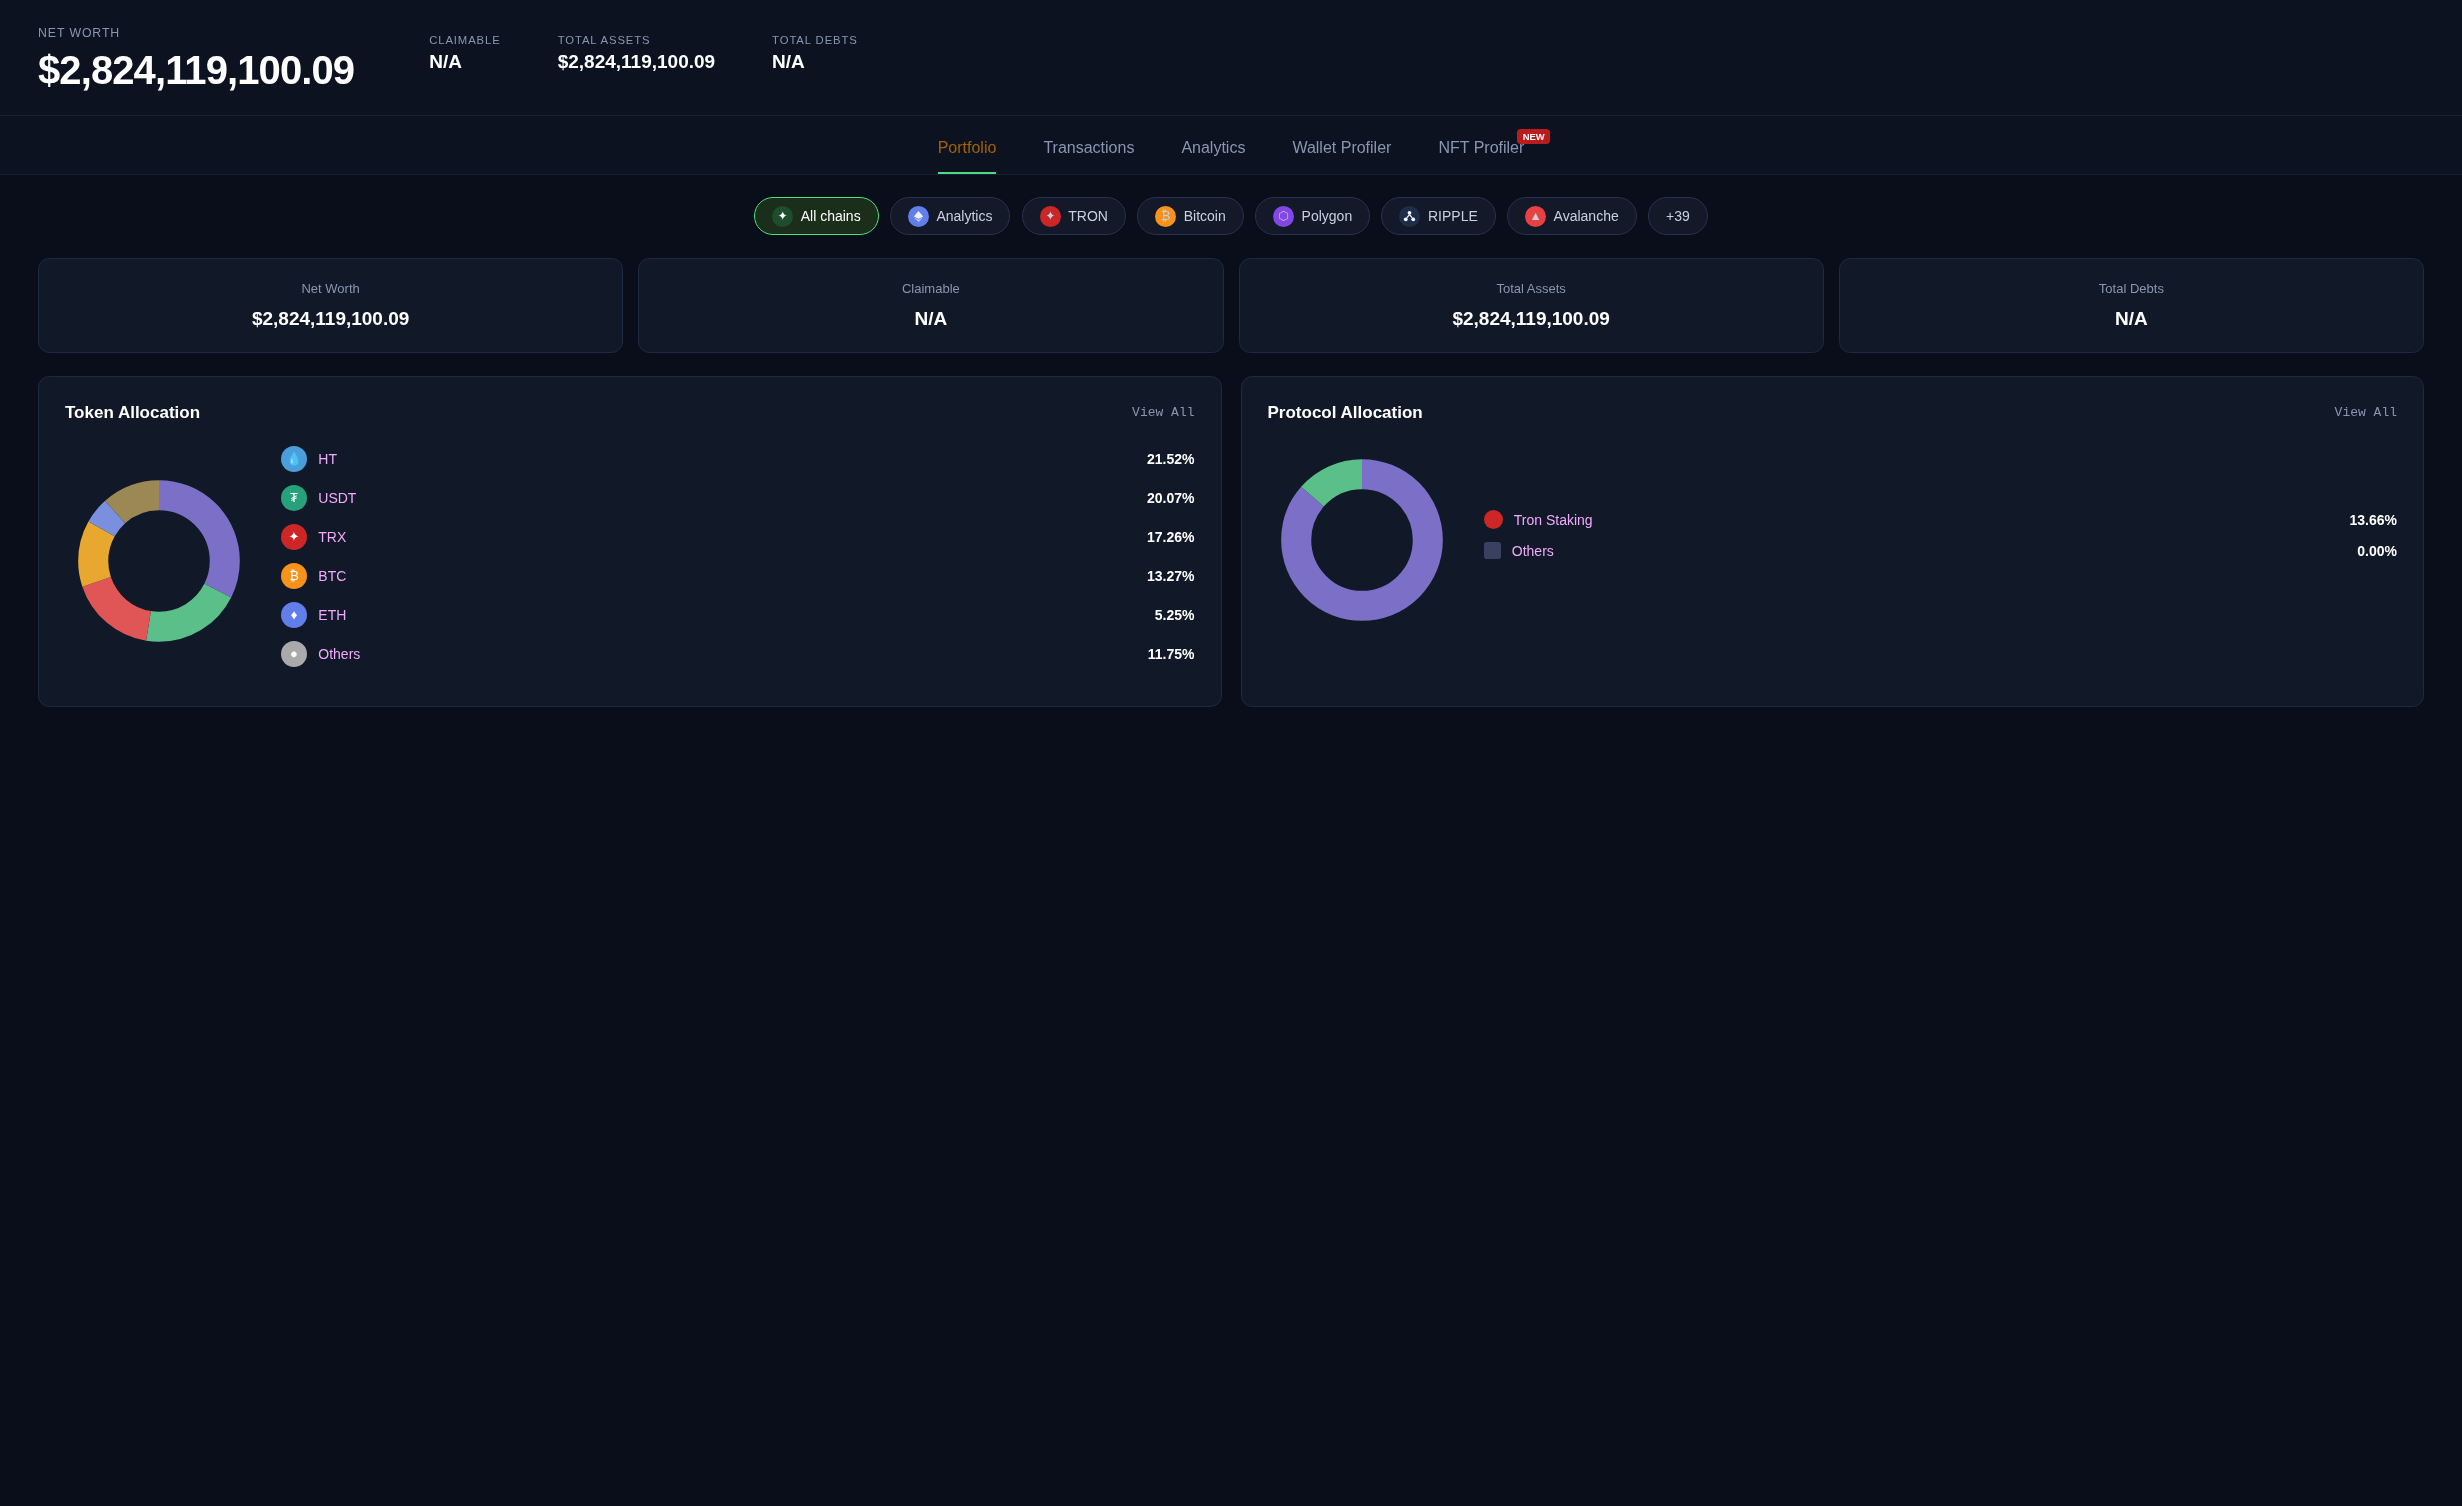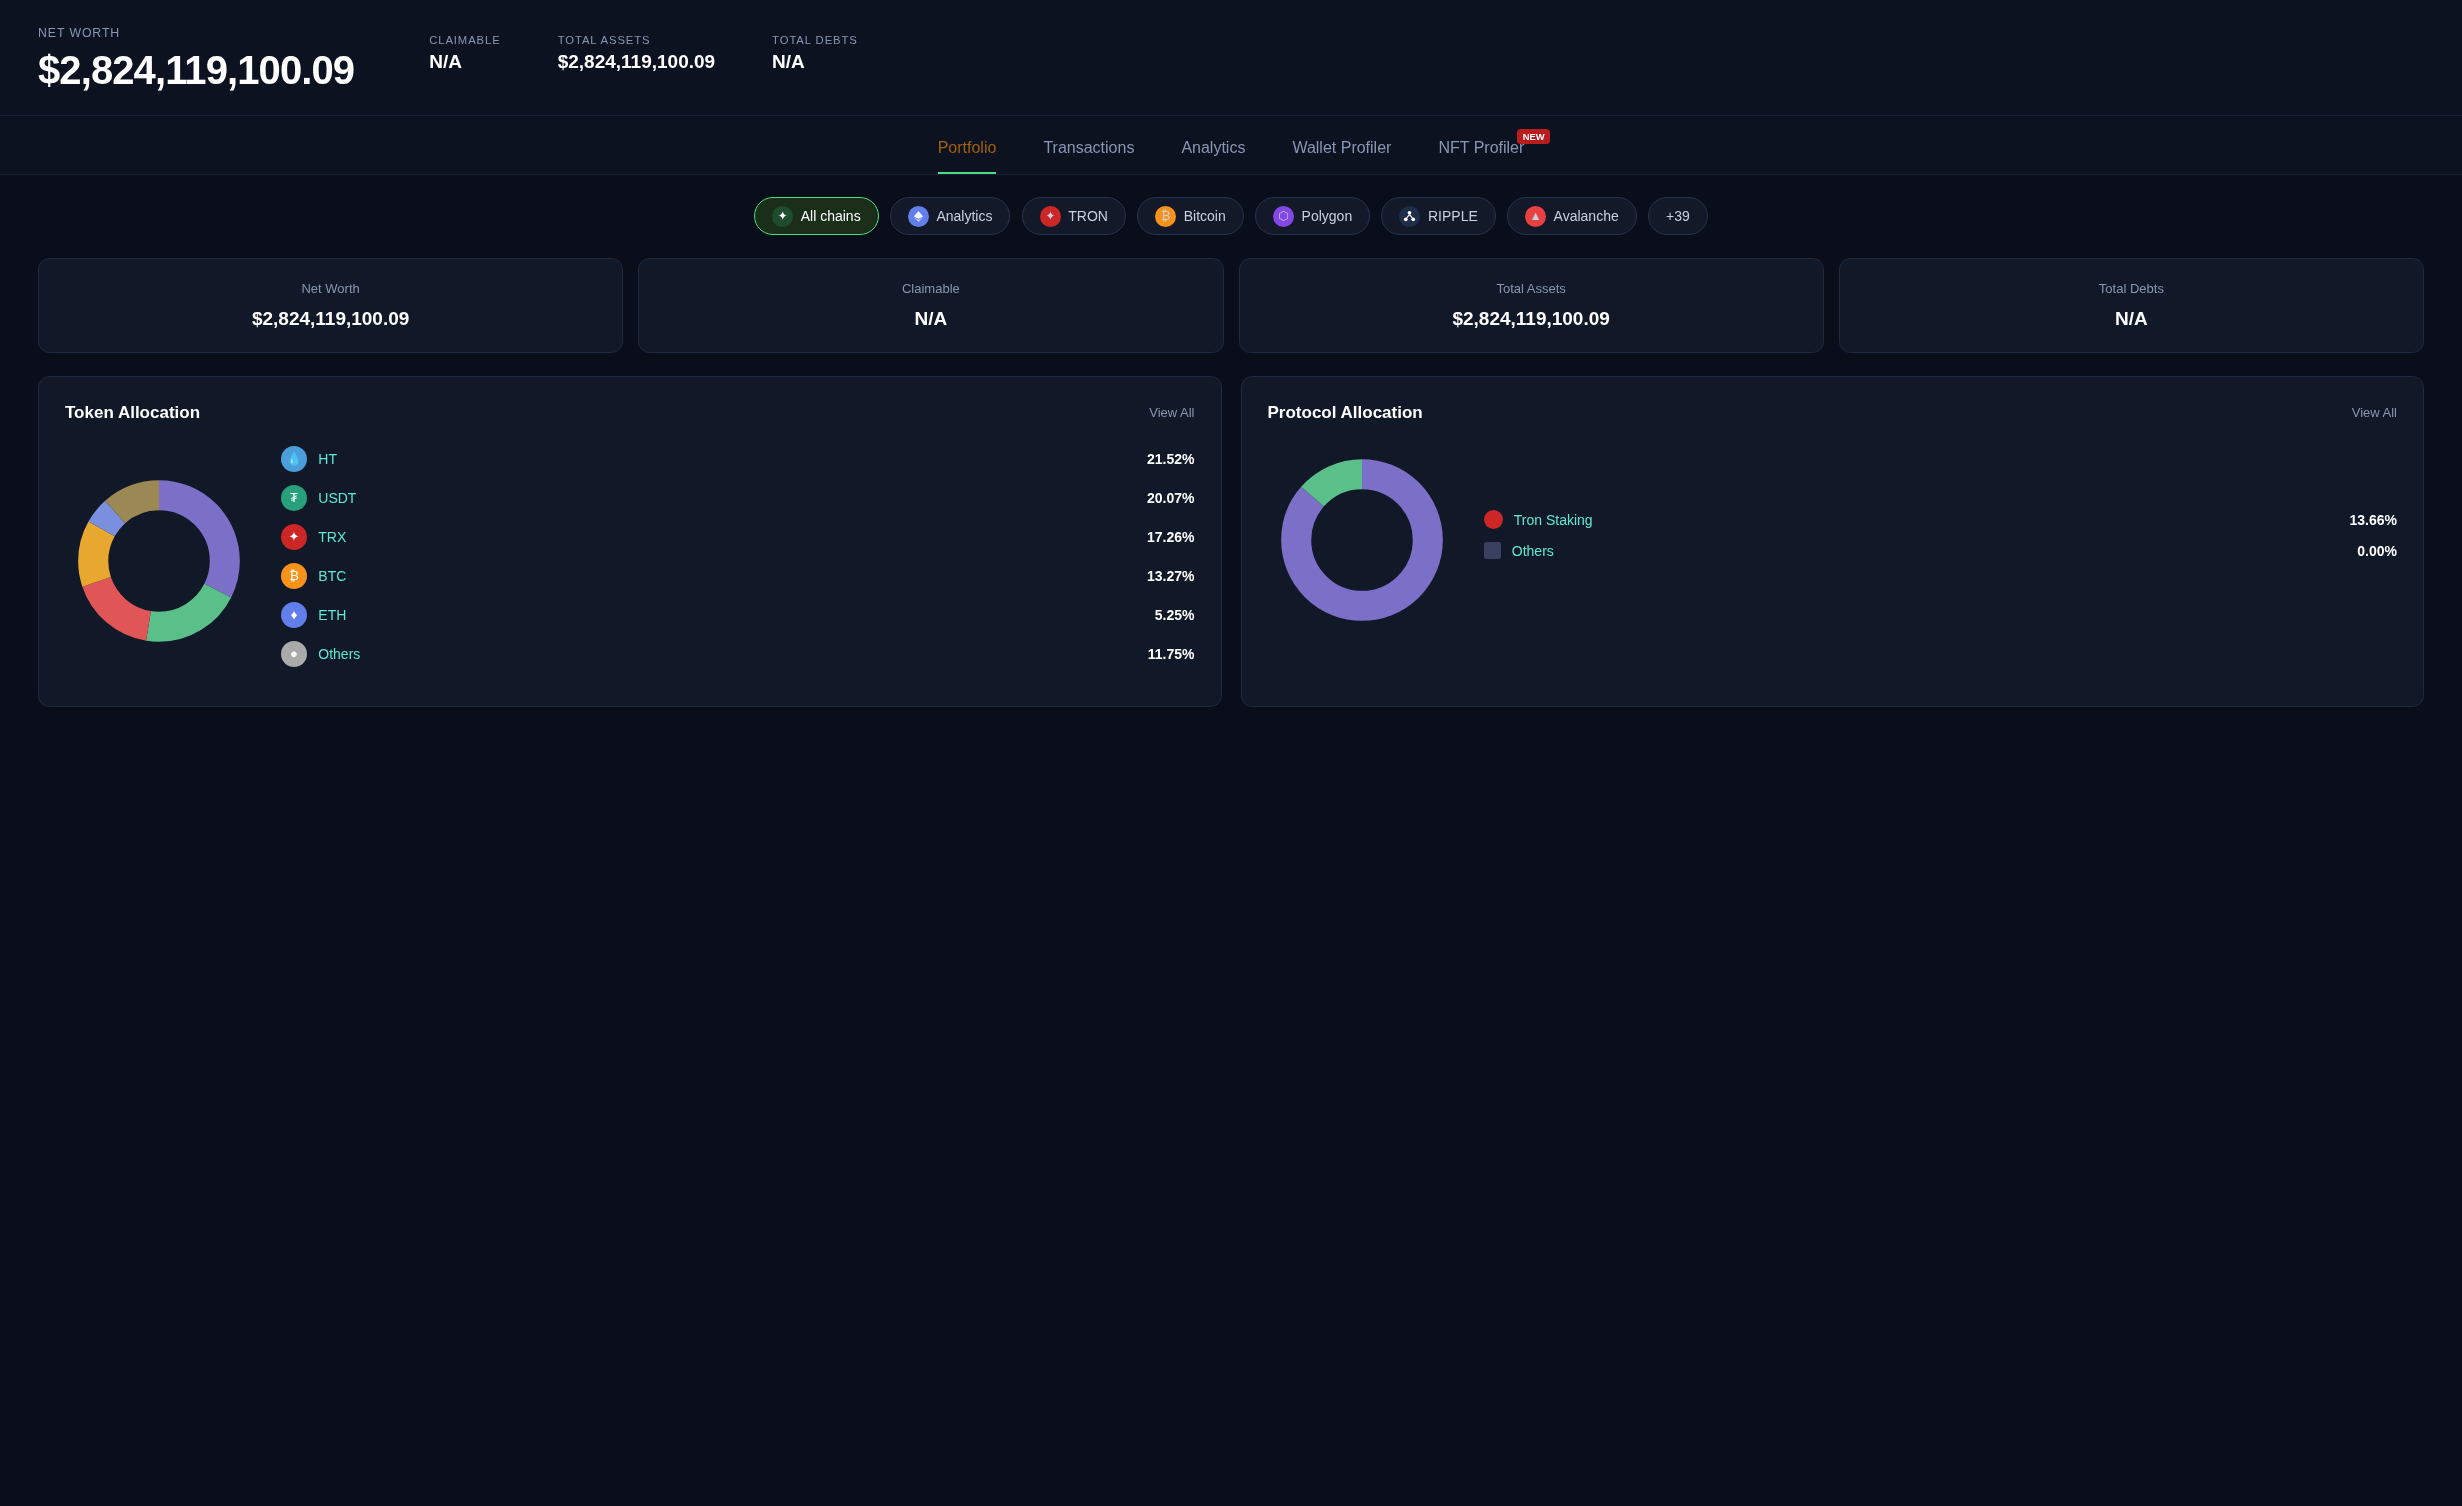--- a/index.html
+++ b/index.html
@@ -174,20 +174,21 @@
     .alloc-title {
       font-size: 17px;
       font-weight: 700;
       color: #fff;
       text-align: right;
     }
     .view-all-btn {
       font-size: 13px;
       color: #8896b3;
       cursor: pointer;
+      font-family: Liberation Mono, monospace;
     }
     .alloc-content {
       display: flex;
       align-items: center;
       gap: 28px;
     }
     .donut-chart {
       flex-shrink: 0;
     }
     .alloc-legend {
@@ -205,21 +206,21 @@
       border-radius: 50%;
       display: flex;
       align-items: center;
       justify-content: center;
       font-size: 13px;
       flex-shrink: 0;
     }
     .legend-name {
       flex: 1;
       font-size: 14px;
-      color: #5eead4;
+      color: #f0abfc;
     }
     .legend-pct {
       font-size: 14px;
       font-weight: 700;
       color: #fff;
     }
     .legend-color-box {
       width: 17px;
       height: 17px;
       border-radius: 2.8px;

